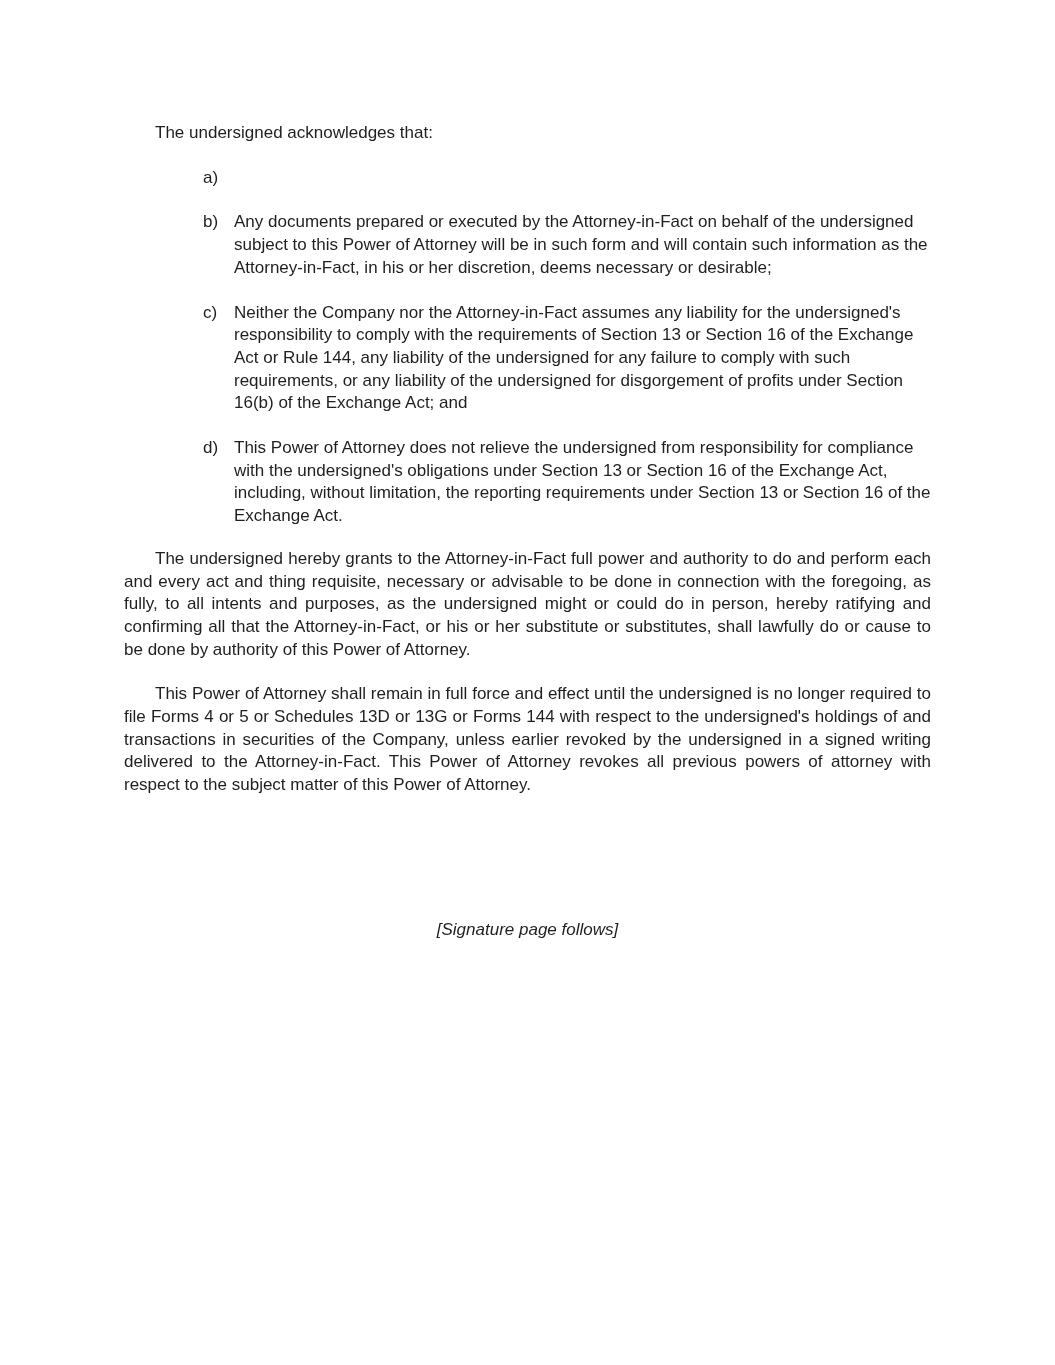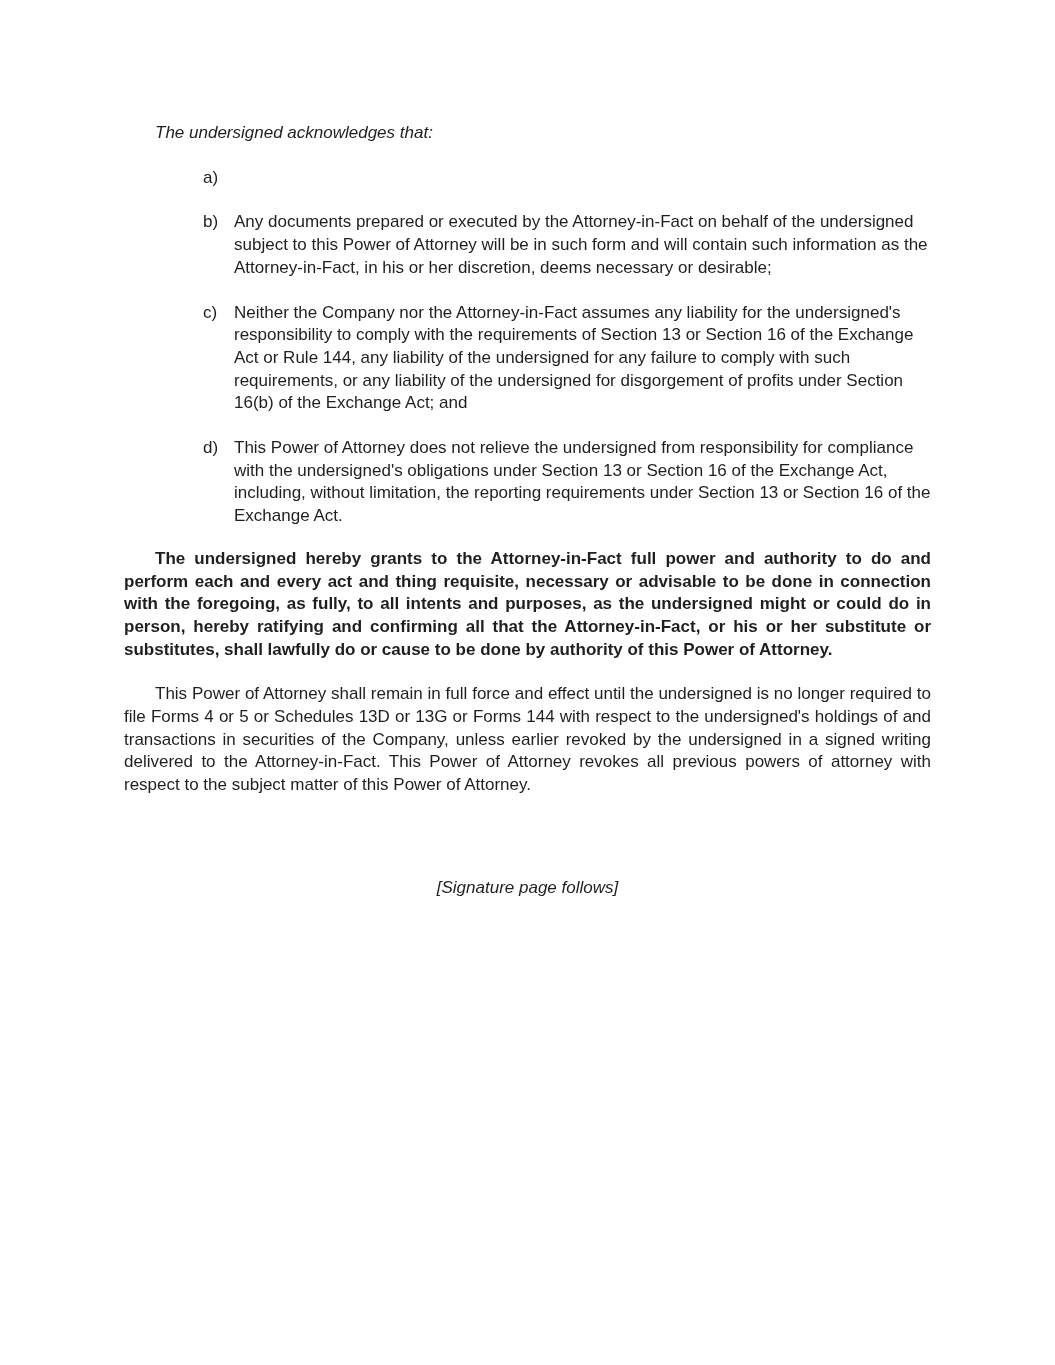--- a/index.html
+++ b/index.html
@@ -1,26 +1,26 @@
 <!DOCTYPE html>
 <html><head>
   <meta charset="utf-8">
   <style>
     html, body { margin: 0; padding: 0; background: #ffffff; }
     body { width: 1055px; height: 1365px; position: relative; overflow: hidden;
            font-family: "Liberation Sans", "DejaVu Sans", sans-serif; color: #1f1f1f; }
     .page { position: absolute; left: 124px; top: 122px; width: 807px; font-size: 17px; line-height: 22.7px; }
-    .intro { margin: 0 0 22px 31px; font-style: italic; }
+    .intro { margin: 0 0 22px 31px; }
     .list { margin: 0; padding: 0; list-style: none; }
     .item { display: flex; margin: 0 0 22px 0; padding-left: 79px; }
     .item .marker { width: 31px; flex: 0 0 31px; }
     .item .text { flex: 1; }
     .para { text-indent: 31px; text-align: justify; margin: 0 0 22px 0; }
-    .para.tight { margin-top: -2px; font-weight: bold; }
-    .sig { position: absolute; left: 0; width: 1055px; top: 878px; text-align: center; font-style: italic; font-size: 17px; }
+    .para.tight { margin-top: -2px; }
+    .sig { position: absolute; left: 0; width: 1055px; top: 920px; text-align: center; font-style: italic; font-size: 17px; }
   </style>
 </head>
 <body>
 
 <div class="page">
   <p class="intro">The undersigned acknowledges that:</p>
   <ul class="list">
     <li class="item">
       <span class="marker">a)</span>
     </li>

